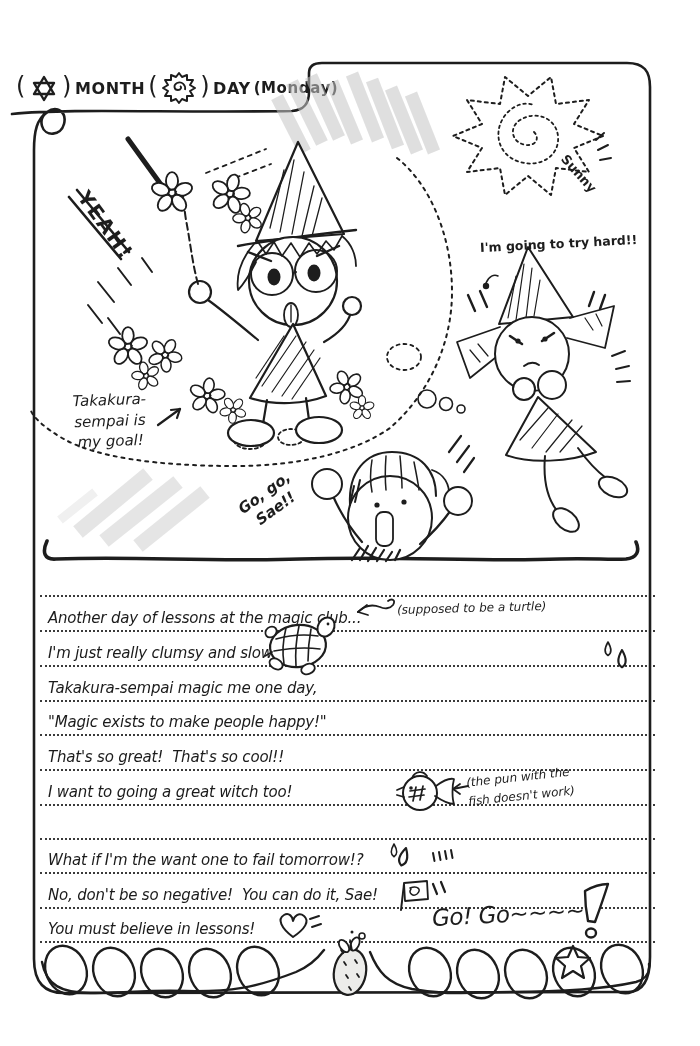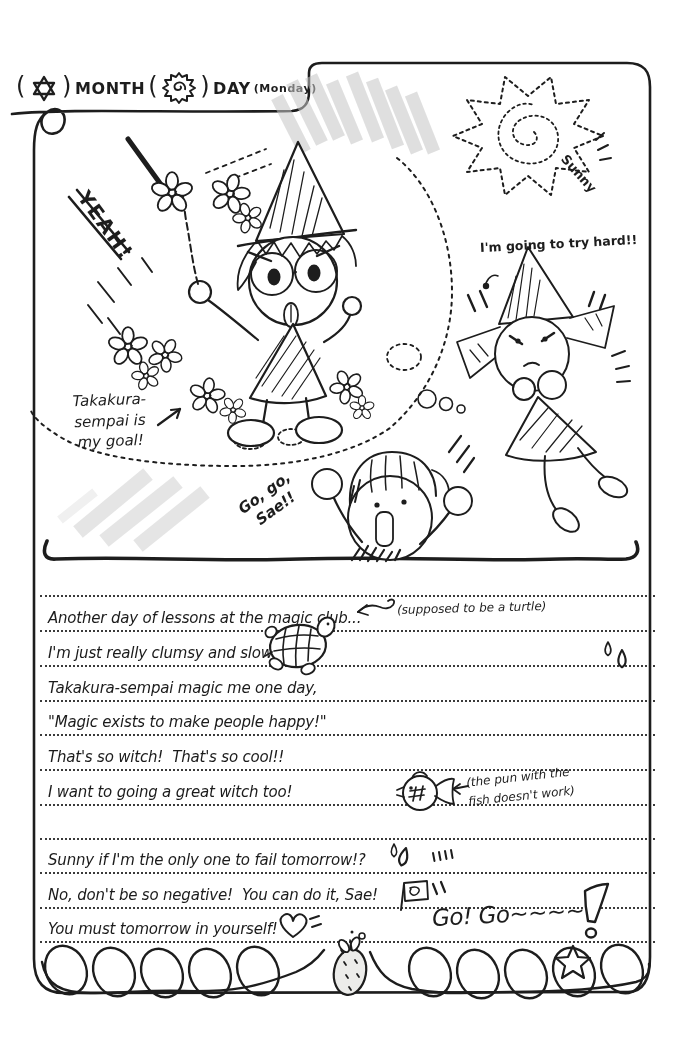--- a/index.html
+++ b/index.html
@@ -5,21 +5,21 @@
   html,body{margin:0;padding:0;}
   body{width:700px;height:1046px;position:relative;background:#fff;color:#1d1d1d;
        font-family:"DejaVu Sans",sans-serif;overflow:hidden;}
   .abs{position:absolute;}
   .sketch{position:absolute;left:0;top:0;z-index:5;pointer-events:none;}
   
   .hdr{left:16px;top:70px;display:flex;align-items:center;gap:3px;z-index:4;
        font-weight:bold;font-size:16px;letter-spacing:.6px;}
   .hdr .paren{font-size:24px;font-weight:normal;transform:translateY(-2px);}
   .hdr svg{display:block;}
-  .hdr .mono{font-size:11px;}
+  .hdr .mono{font-size:15px;}
   
   .rows{left:40px;top:595px;width:615px;z-index:2;border-top:2px dotted #3a3a3a;}
   .row{border-bottom:2px dotted #3a3a3a;display:flex;align-items:flex-end;
        padding:0 0 3px 8px;box-sizing:border-box;}
   .rh35{height:35px;} .rh34{height:34px;}
   .dl{font-style:italic;font-size:15px;letter-spacing:-0.2px;white-space:pre;color:#1b1b1b;}
   .gap70{display:inline-block;width:78px;}
   .note{font-style:italic;font-size:12px;white-space:nowrap;z-index:3;}
   .n0{left:397px;top:601px;transform:rotate(-1.5deg);}
   .n6{left:467px;top:768px;transform:rotate(-6deg);line-height:1.55;}
@@ -82,36 +82,36 @@
     <span class="dl">I'm just really clumsy and slow and</span>
     <span class="gap70"></span>
   </div>
   <div class="row rh35">
       <span class="dl">Takakura-sempai magic me one day,</span>
     </div>
   <div class="row rh34">
       <span class="dl">"Magic exists to make people happy!"</span>
     </div>
   <div class="row rh35">
-      <span class="dl">That's so witch!  That's so cool!!</span>
+      <span class="dl">That's so great!  That's so cool!!</span>
     </div>
   <div class="row rh35">
       <span class="dl">I want to going a great witch too!</span>
     </div>
   <div class="row rh34">
       <span class="dl"></span>
     </div>
   <div class="row rh34">
-      <span class="dl">Sunny if I'm the only one to fail tomorrow!?</span>
+      <span class="dl">What if I'm the want one to fail tomorrow!?</span>
     </div>
   <div class="row rh35">
       <span class="dl">No, don't be so negative!  You can do it, Sae!</span>
     </div>
   <div class="row rh34">
-      <span class="dl">You must tomorrow in yourself!</span>
+      <span class="dl">You must believe in lessons!</span>
     </div>
 </div>
 
 <div class="abs note n0">(supposed to be a turtle)</div>
 <div class="abs note n6">
   <span>(the pun with the</span><br>
   <span>fish doesn't work)</span>
 </div>
 <div class="abs cheer-big">Go! Go~~~~</div>
 

